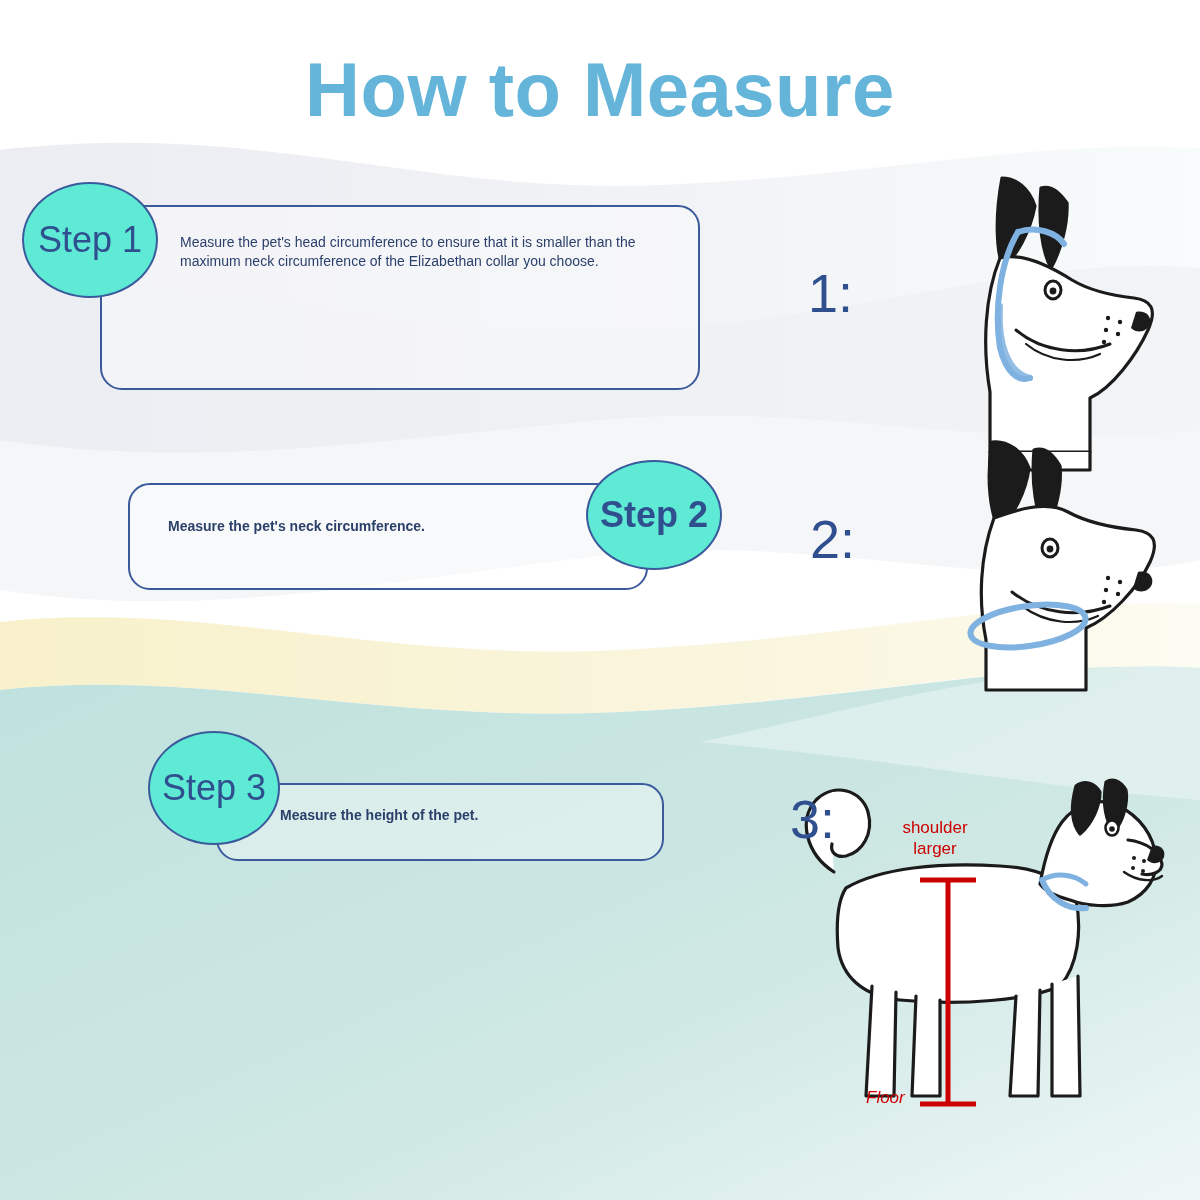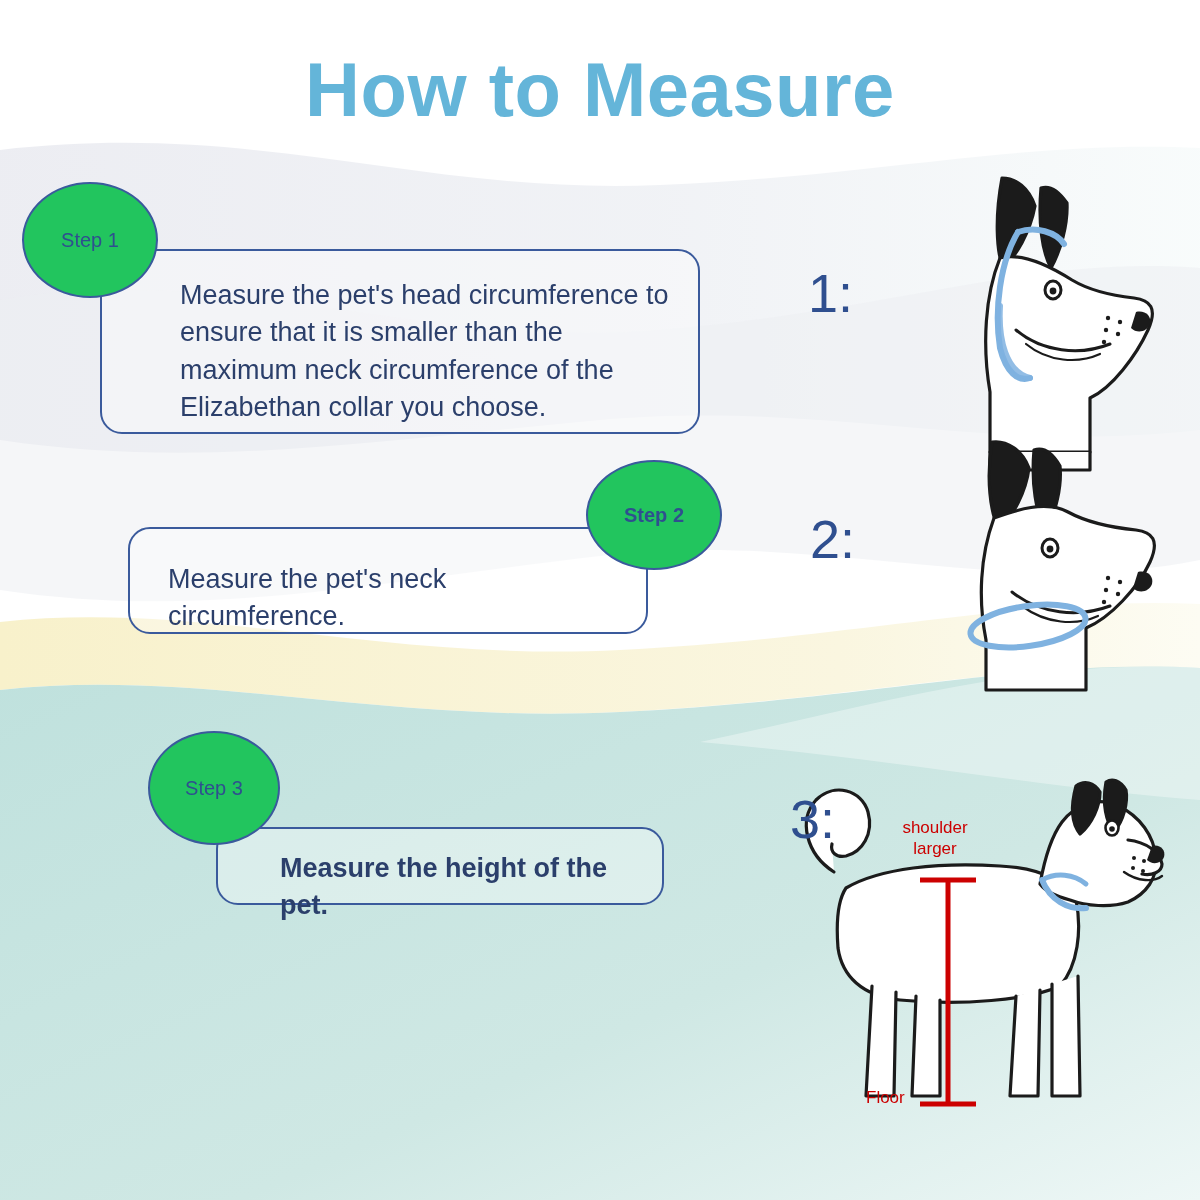--- a/index.html
+++ b/index.html
@@ -43,55 +43,55 @@
     color: #64b5d9;
     letter-spacing: 0.5px;
     font-family: "Liberation Sans", sans-serif;
   }
 
   
   .step-circle {
     position: absolute;
     border: 2px solid #3a5a9c;
     border-radius: 50%;
-    background: #22c55e;
+    background: #5eead4;
     display: flex;
     align-items: center;
     justify-content: center;
     color: #2f4f8f;
-    font-size: 20px;
+    font-size: 36px;
     z-index: 6;
   }
   .callout {
     position: absolute;
     border: 2px solid #3a5a9c;
     border-radius: 22px;
     background: rgba(255,255,255,0.35);
     color: #2b3f6b;
-    font-size: 27px;
+    font-size: 14px;
     line-height: 1.38;
     z-index: 5;
     box-sizing: border-box;
-    margin-top: 44px;
   }
   .callout p {
     margin: 0;
   }
 
   
   #step1-circle { left: 22px; top: 182px; width: 132px; height: 112px; }
   #step1-box {
     left: 100px; top: 205px; width: 600px; height: 185px;
     padding: 26px 24px 0 78px;
   }
   
   #step2-circle { left: 586px; top: 460px; width: 132px; height: 106px; font-weight: bold; }
   #step2-box {
     left: 128px; top: 483px; width: 520px; height: 107px;
     padding: 32px 60px 0 38px;
+    font-weight: bold;
   }
   
   #step3-circle { left: 148px; top: 731px; width: 128px; height: 110px; }
   #step3-box {
     left: 216px; top: 783px; width: 448px; height: 78px;
     padding: 21px 0 0 62px;
     font-weight: bold;
   }
   
   #step4-circle { left: 630px; top: 925px; width: 130px; height: 110px; }
@@ -115,21 +115,21 @@
   
   .red-label {
     position: absolute;
     color: #cc0000;
     font-size: 17px;
     line-height: 1.22;
     z-index: 7;
     font-family: "Liberation Sans", sans-serif;
   }
   #lbl-shoulder { left: 880px; top: 818px; width: 110px; text-align: center; }
-  #lbl-floor { left: 866px; top: 1088px; }
+  #lbl-floor { left: 866px; top: 1088px; font-style: italic; }
 </style>
 </head>
 <body>
 
 <div id="page">
 
   <svg class="bg-svg" viewBox="0 0 1200 1200">
     <defs>
       <linearGradient id="gradTopGray" x1="0" y1="0" x2="1" y2="0">
         <stop offset="0%" stop-color="#e9eaf0"></stop>

